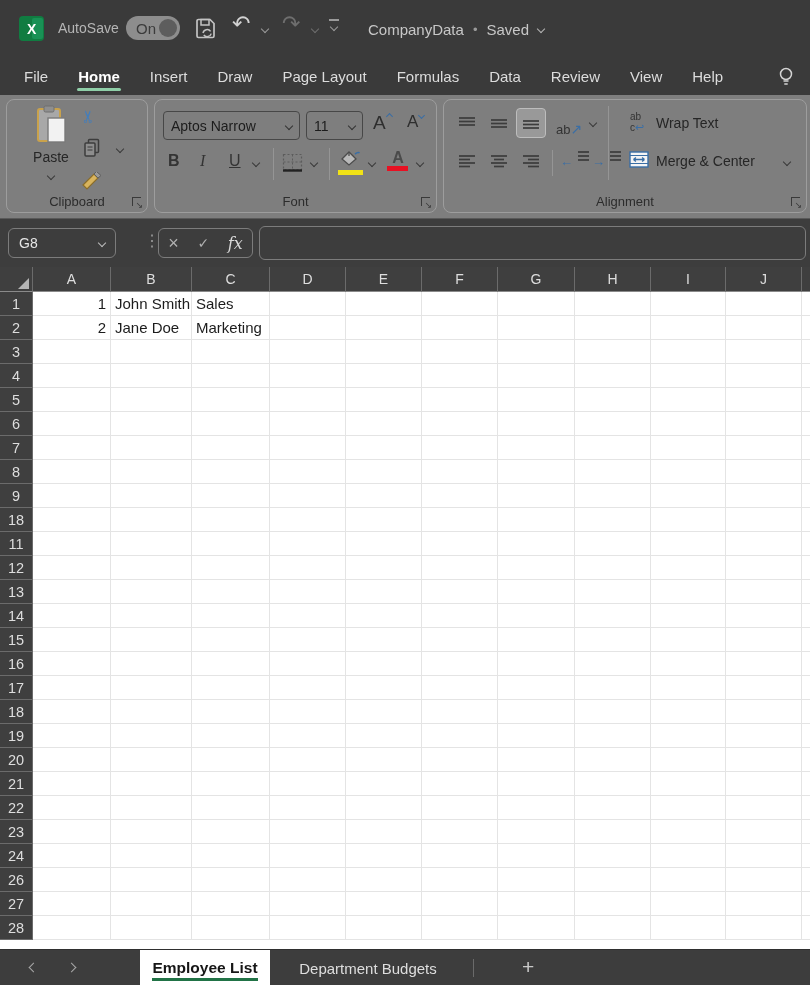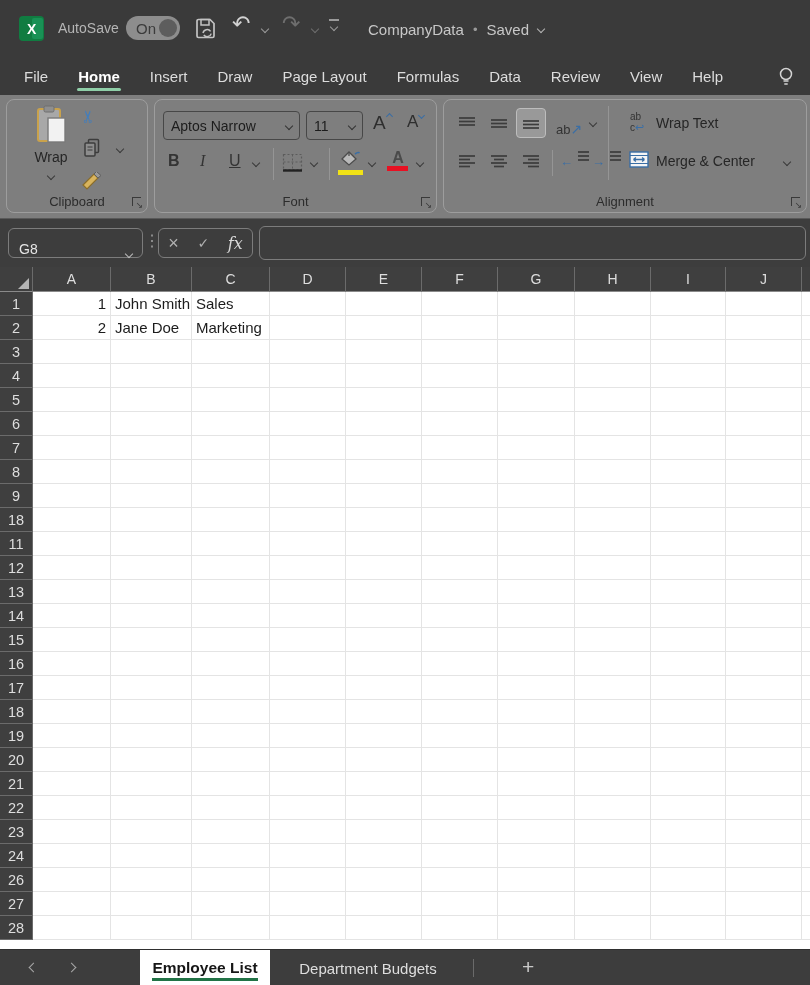--- a/index.html
+++ b/index.html
@@ -138,21 +138,21 @@
 
   <div id="ribbon">
 
     <div class="rgroup" style="left:6px;top:4px;width:142px;height:114px">
       <div class="abs" style="left:14px;top:5px;width:60px;text-align:center">
         <svg width="33" height="40" viewBox="0 0 33 40">
           <rect x="3" y="4" width="22" height="32" rx="2" fill="#a8a8a8" stroke="#c9a24c" stroke-width="2"></rect>
           <rect x="9" y="1" width="10" height="6" rx="1.5" fill="#8f8f8f" stroke="#6f6f6f"></rect>
           <rect x="13" y="13" width="17" height="24" fill="#f2f2f2" stroke="#7a7a7a" stroke-width="1.4"></rect>
         </svg>
-        <div class="ribtxt">Wrap</div>
+        <div class="ribtxt">Paste</div>
         <span class="chev" style="color:#3a3a3a;margin-top:4px"></span>
       </div>
       <span class="abs" style="left:74px;top:6px;font-size:17px;color:#3f7ec0;transform:rotate(-90deg)">✂</span>
       <svg class="abs" style="left:76px;top:38px" width="18" height="20" viewBox="0 0 18 20">
         <rect x="5.5" y="1.5" width="10" height="13" rx="1" fill="none" stroke="#3c3c3c" stroke-width="1.5"></rect>
         <rect x="2" y="5" width="10" height="13" rx="1" fill="#8d8d8d" stroke="#3c3c3c" stroke-width="1.5"></rect>
         <path d="M4.5 9 h5 M4.5 12 h5" stroke="#3c3c3c" stroke-width="1"></path>
       </svg>
       <span class="abs chev" style="left:110px;top:46px;color:#3a3a3a"></span>
       <svg class="abs" style="left:74px;top:72px" width="22" height="18" viewBox="0 0 22 18">
@@ -293,21 +293,21 @@
       <span class="abs ribtxt" style="left:212px;top:53px">Merge &amp; Center</span>
       <span class="abs chev" style="left:340px;top:59px;color:#3a3a3a"></span>
       <div class="glabel">Alignment</div>
       <div class="launcher">
           <span>↘</span>
         </div>
     </div>
   </div>
 
   <div id="fxrow">
-    <div class="fxbox" style="left:8px;top:9px;width:135px;height:30px;display:flex;align-items:flex-end;justify-content:space-between;padding:0 10px">
+    <div class="fxbox" style="left:8px;top:9px;width:108px;height:30px;display:flex;align-items:center;justify-content:space-between;padding:0 10px">
       <span style="font-size:14px;color:#e6e6e6">G8</span>
       <span class="chev" style="color:#bdbdbd"></span>
     </div>
     <span class="abs" style="left:144px;top:12px;font-size:16px;color:#9a9a9a">⋮</span>
     <div class="fxbox" style="left:158px;top:9px;width:95px;height:30px;display:flex;align-items:center;justify-content:space-around">
       <span style="font-size:18px;color:#b0b0b0;line-height:1">×</span>
       <span style="font-size:14px;color:#b0b0b0">✓</span>
       <span style="font-size:16px;font-style:italic;font-family:'DejaVu Serif',serif;color:#d8d8d8">fx</span>
     </div>
     <div class="fxbox" style="left:259px;top:7px;width:547px;height:34px;padding:0 8px;display:flex;align-items:center;font-size:14px;color:#e6e6e6"></div>

